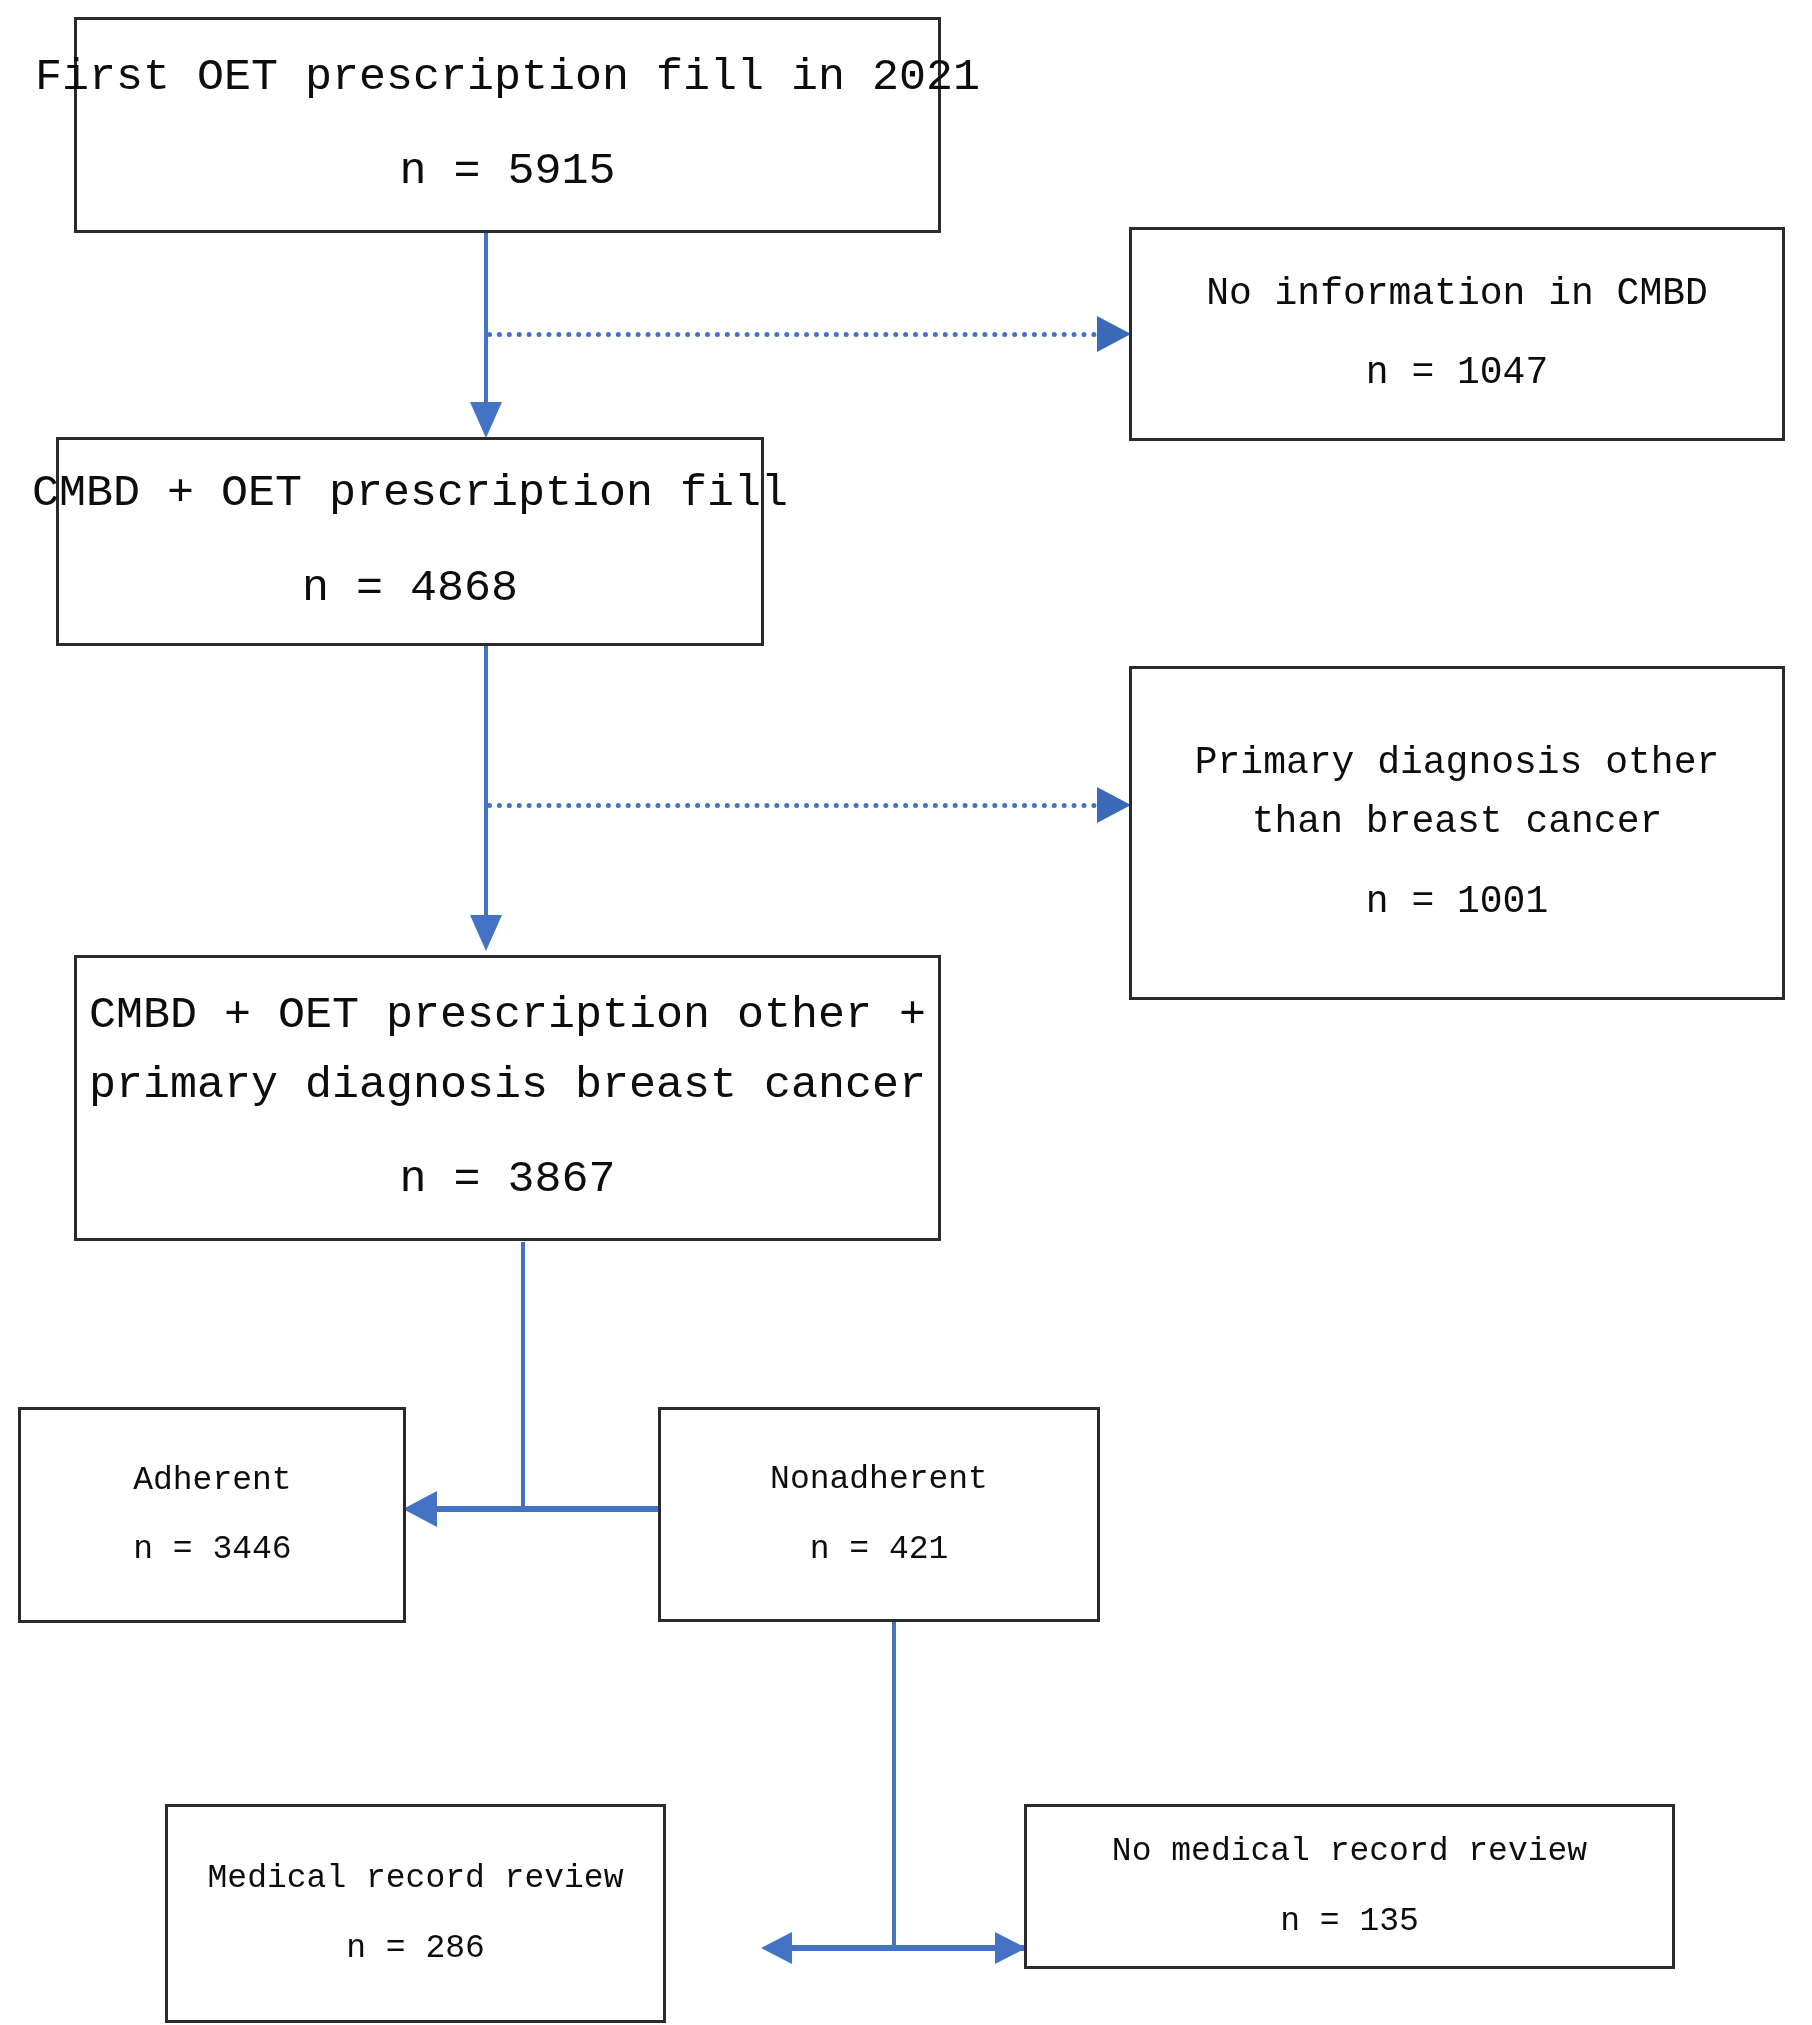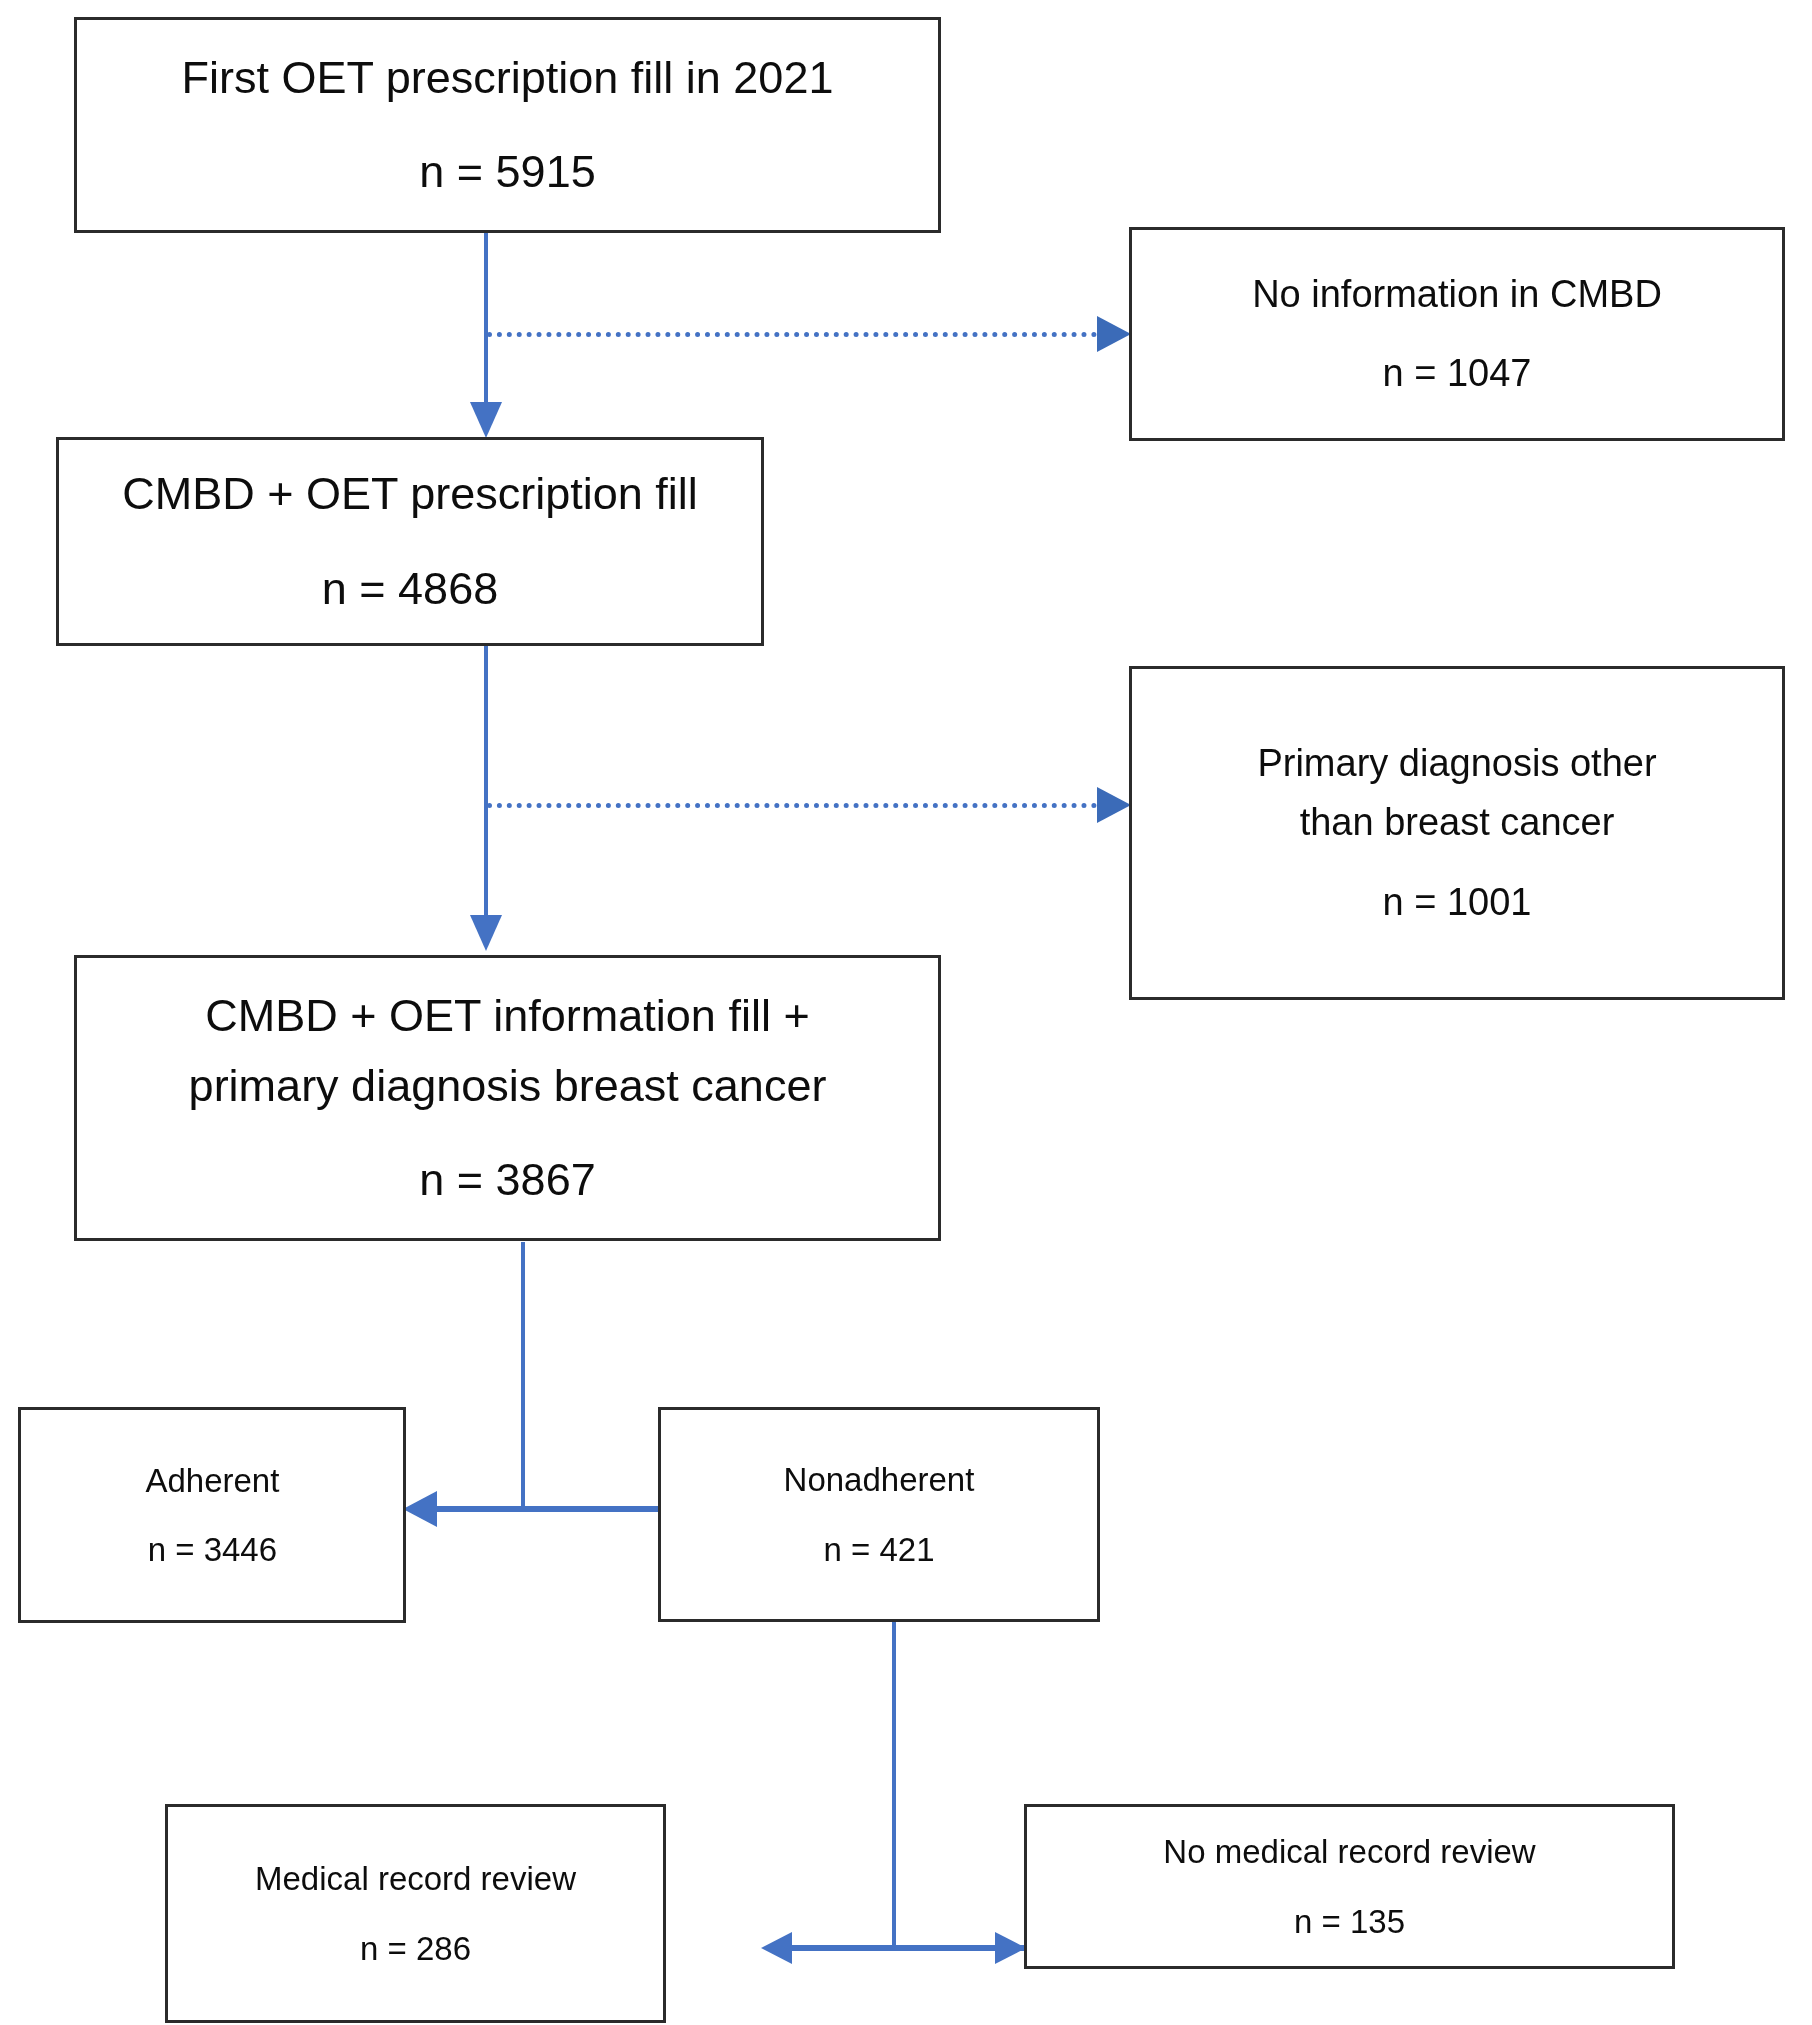--- a/index.html
+++ b/index.html
@@ -5,21 +5,21 @@
   html, body {
     margin: 0;
     padding: 0;
     background: #ffffff;
   }
   #canvas {
     position: relative;
     width: 1812px;
     height: 2025px;
     background: #ffffff;
-    font-family: Liberation Sans, sans-serif;
+    font-family: Liberation Mono, monospace;
     overflow: hidden;
   }
   .node {
     position: absolute;
     box-sizing: border-box;
     border: 3.7px solid #2b2b2b;
     background: #ffffff;
     display: flex;
     flex-direction: column;
     align-items: center;
@@ -106,21 +106,21 @@
     <span class="line count">n = 4868</span>
   </div>
 
   <div class="node fs-side" style="left:1129px; top:666px; width:656px; height:334px;">
     <span class="line">Primary diagnosis other</span>
     <span class="line">than breast cancer</span>
     <span class="line count">n = 1001</span>
   </div>
 
   <div class="node fs-main" style="left:74px; top:955px; width:867px; height:286px;">
-    <span class="line">CMBD + OET information fill +</span>
+    <span class="line">CMBD + OET prescription other +</span>
     <span class="line">primary diagnosis breast cancer</span>
     <span class="line count">n = 3867</span>
   </div>
 
   <div class="node fs-small" style="left:18.4px; top:1407px; width:388px; height:216px;">
     <span class="line">Adherent</span>
     <span class="line count">n = 3446</span>
   </div>
 
   <div class="node fs-small" style="left:658px; top:1407px; width:442px; height:215px;">

